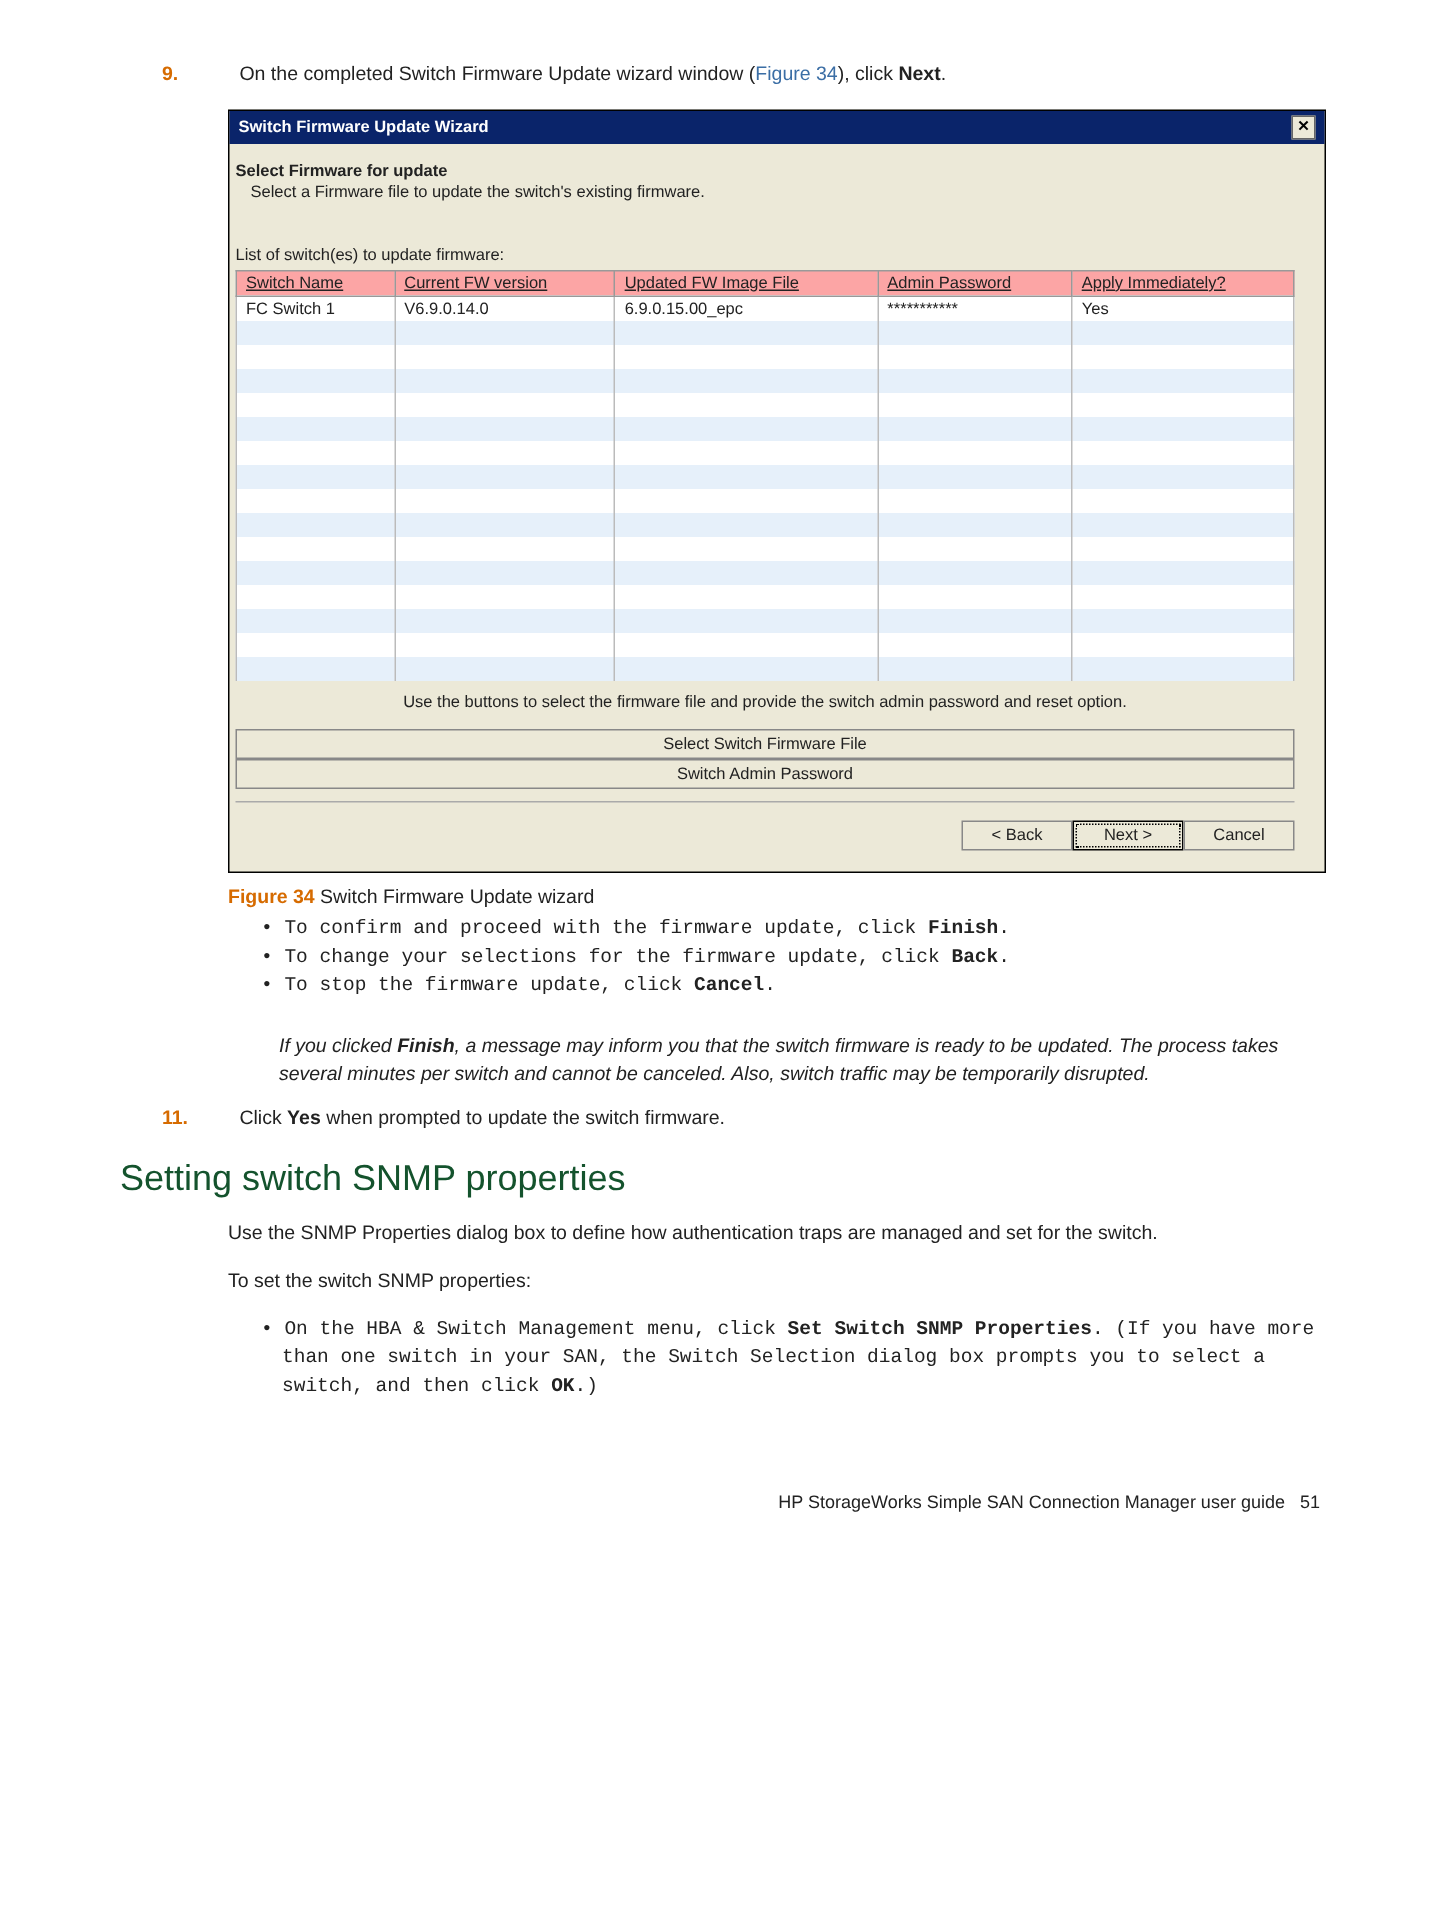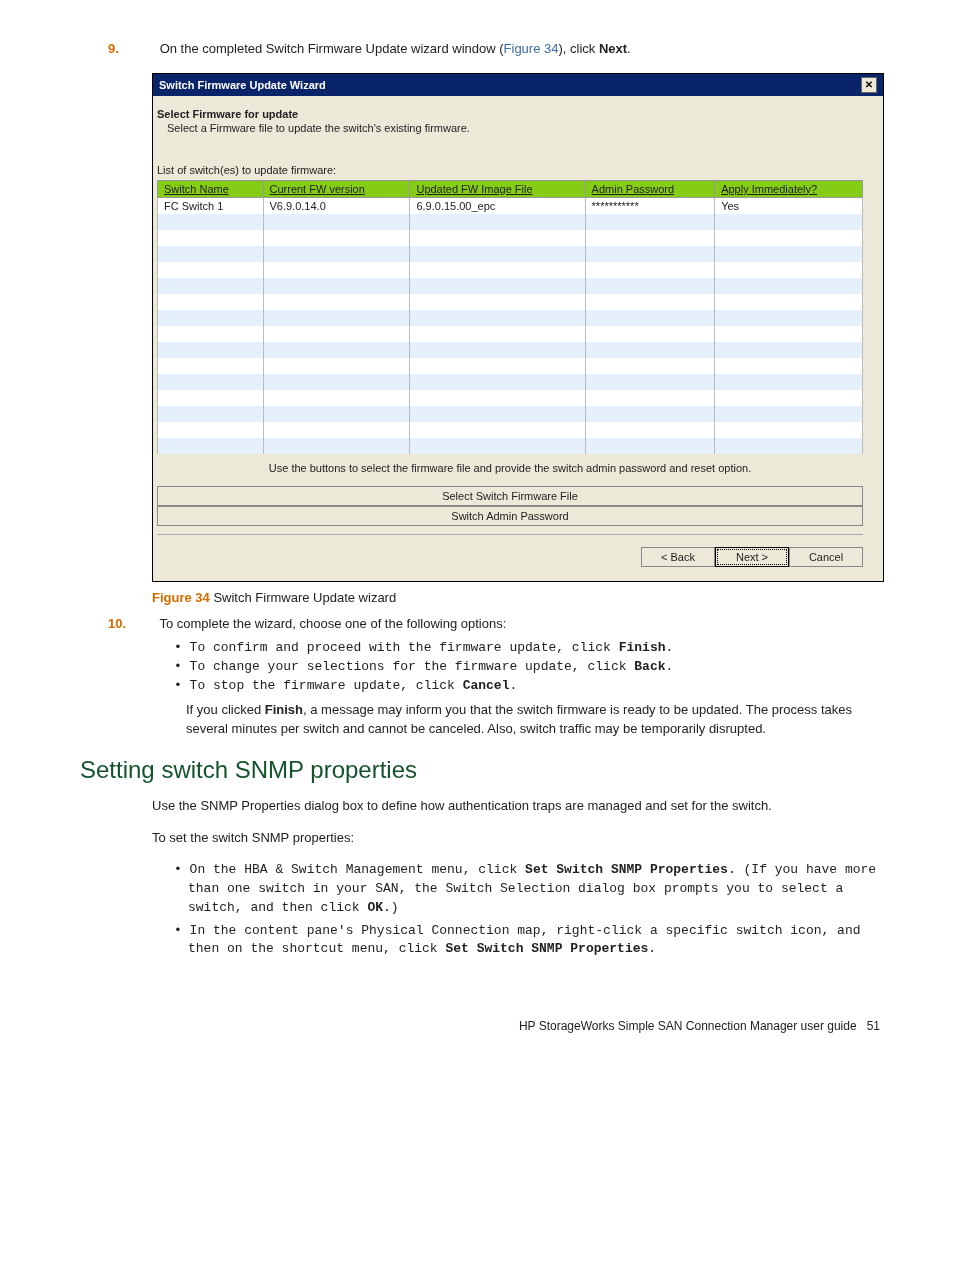--- a/index.html
+++ b/index.html
@@ -71,21 +71,21 @@
   .wizard-label {
     margin: 6px 0 4px 0;
   }
   table.switch-table {
     border-collapse: collapse;
     width: 100%;
     background:#fff;
     font-size:11px;
   }
   table.switch-table th {
-    background:#84cc16;
+    background:#fca5a5;
     border:1px solid #999;
     font-weight:normal;
     text-align:left;
     padding:2px 6px;
     text-decoration: underline;
   }
   table.switch-table td {
     border-left:1px solid #bbb;
     border-right:1px solid #bbb;
     padding:1px 6px;
@@ -314,47 +314,44 @@
           <div class="nav-btn">Cancel</div>
         </div>
       </div>
     </div>
 
     <div class="figure-caption">
       <span class="figure-label">Figure 34</span><span> Switch Firmware Update wizard</span>
     </div>
   </div>
 
-  <div class="body-text" style="margin-left:80px; text-indent:-26px; margin-top:10px;">
-    <span class="num">10.</span>
-    <span>To complete the wizard, choose one of the following options:</span>
-  </div>
   <ul class="bullets" style="margin-left:108px;">
     <li><span>To confirm and proceed with the firmware update, click </span><span class="bold">Finish</span>.</li>
     <li><span>To change your selections for the firmware update, click </span><span class="bold">Back</span>.</li>
     <li><span>To stop the firmware update, click </span><span class="bold">Cancel</span>.</li>
   </ul>
-  <div class="body-text" style="margin-left:106px; margin-top:8px;">
+  <div class="body-text" style="margin-left:106px; margin-top:24px;font-style:italic;">
     <span>If you clicked </span><span class="bold">Finish</span><span>, a message may inform you that the switch firmware is ready to be updated. The process takes several minutes per switch and cannot be canceled. Also, switch traffic may be temporarily disrupted.</span>
   </div>
 
+  <div class="body-text" style="margin-left:80px; text-indent:-26px; margin-top:10px;">
+    <span class="num">11.</span>
+    <span>Click </span><span class="bold">Yes</span><span> when prompted to update the switch firmware.</span>
+  </div>
 
   <h2 class="section">Setting switch SNMP properties</h2>
 
   <div class="section-block body-text">
     <p>Use the SNMP Properties dialog box to define how authentication traps are managed and set for the switch.</p>
     <p>To set the switch SNMP properties:</p>
 
     <ul class="bullets" style="margin-left:36px;">
       <li>
         <span>On the HBA &amp; Switch Management menu, click </span><span class="bold">Set Switch SNMP Properties</span><span>. (If you have more than one switch in your SAN, the Switch Selection dialog box prompts you to select a switch, and then click </span><span class="bold">OK</span><span>.)</span>
       </li>
-      <li>
-        <span>In the content pane's Physical Connection map, right-click a specific switch icon, and then on the shortcut menu, click </span><span class="bold">Set Switch SNMP Properties</span><span>.</span>
-      </li>
     </ul>
   </div>
 
   <div class="footer">
     <span>HP StorageWorks Simple SAN Connection Manager user guide</span>&nbsp;&nbsp;&nbsp;<span>51</span>
   </div>
 
 </div>
 
 </body></html>

